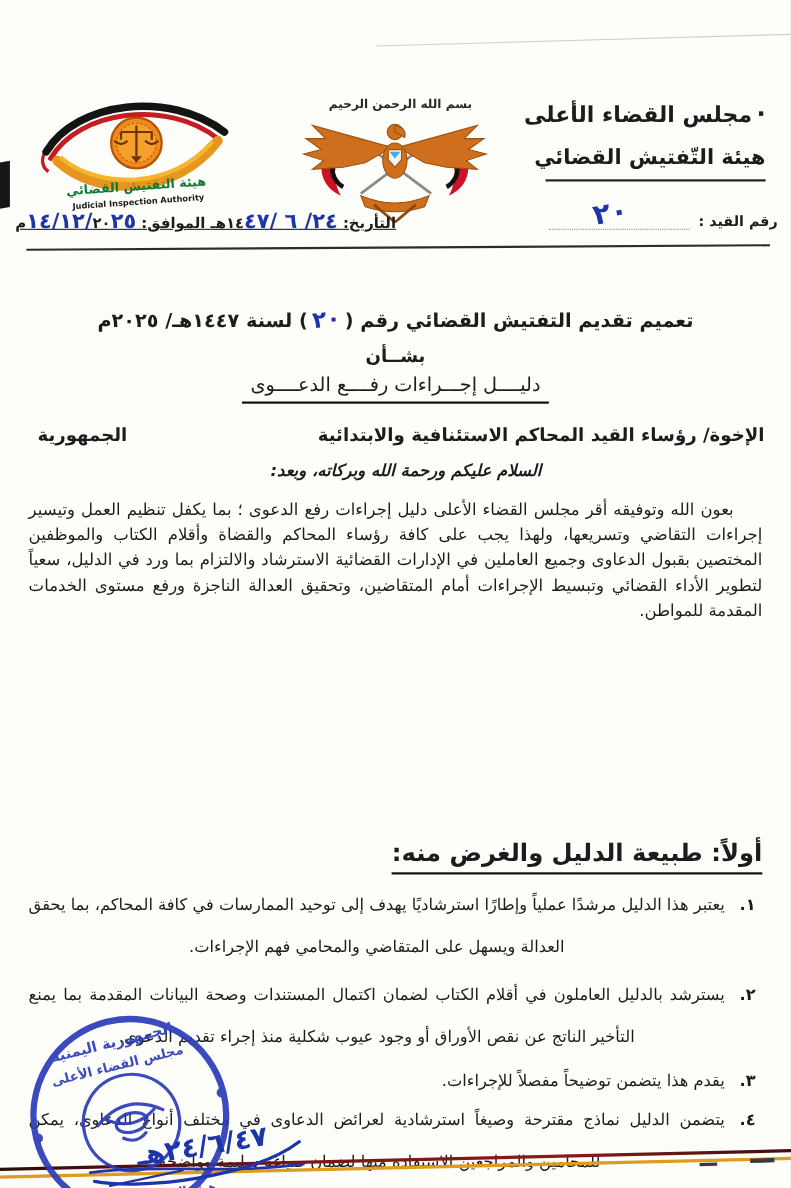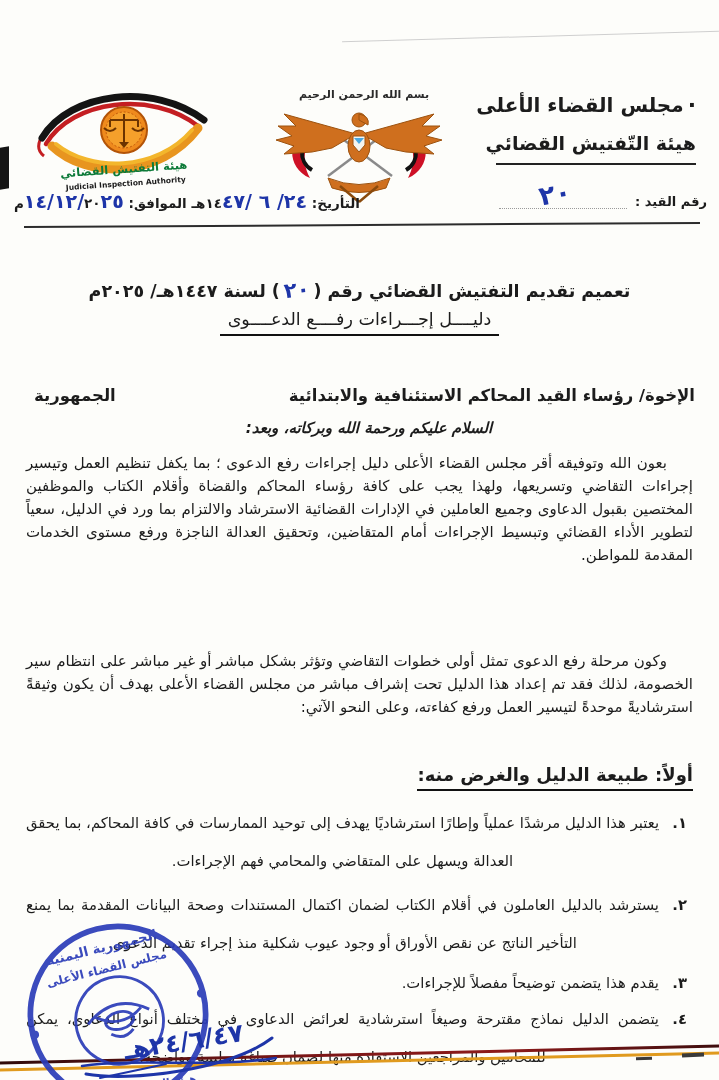--- a/index.html
+++ b/index.html
@@ -19,21 +19,21 @@
   .org-block { position:absolute; top:92px; right:23px; width:250px; direction:rtl; text-align:right; }
   .org-line1 { font-size:20px; font-weight:bold; letter-spacing:.5px; white-space:nowrap; }
   .org-bullet { font-size:22px; margin-left:4px; }
   .org-line2 { font-size:19px; font-weight:bold; margin-top:15px; white-space:nowrap; }
   .org-underline { width:200px; height:2px; background:#222; margin:9px 0 0 auto; }
 
   .record-row { position:absolute; top:194px; right:12px; direction:rtl; display:flex; align-items:flex-end; gap:8px; font-size:13px; font-weight:bold; }
   .record-leader { position:relative; width:128px; height:14px; border-bottom:1px dotted #9a9a9a; }
   .record-hw { position:absolute; left:40px; top:-16px; font-size:26px; transform:rotate(-10deg); }
 
-  .date-row { position:absolute; top:190px; left:30px; width:330px; direction:rtl; font-size:13.5px; font-weight:bold; white-space:nowrap; }
+  .date-row { position:absolute; top:190px; left:30px; width:330px; direction:rtl; font-size:13.5px; font-weight:bold; white-space:nowrap;text-decoration:underline; }
   .date-row .hw { font-size:19px; }
 
   .header-rule { position:absolute; top:224px; left:24px; width:676px; height:2px; background:#2c2c2c; transform:rotate(-.35deg); }
 
   .hw { color:var(--handwriting-blue,#1e35a8); font-weight:700; }
 
   .emblem-wrap { position:absolute; top:84px; left:268px; width:182px; }
   .seal-wrap   { position:absolute; top:80px; left:36px;  width:178px; }
 
   
@@ -45,21 +45,21 @@
 
   
   .addressee { position:absolute; top:386px; right:24px; left:34px; direction:rtl; display:flex; justify-content:space-between; font-size:16.5px; font-weight:bold; }
   .salutation { position:absolute; top:419px; left:0; right:0; text-align:center; direction:rtl; font-size:15px; font-style:italic; font-weight:600;padding-left:19px; }
 
   
   .para { position:absolute; right:26px; left:26px; direction:rtl; text-align:justify; font-size:15px; line-height:23px; }
   .para1 { top:452px; text-indent:26px; }
   .para2 { top:650px; text-indent:26px; }
 
-  .section-heading { position:absolute; top:764px; right:26px; direction:rtl; font-size:18px; font-weight:bold;text-align:right; }
+  .section-heading { position:absolute; top:764px; right:26px; direction:rtl; font-size:22px; font-weight:bold;text-align:right; }
   .section-heading span { display:inline-block; border-bottom:2px solid #111; padding-bottom:4px; }
 
   .item { position:absolute; right:26px; left:26px; direction:rtl; font-size:14.8px; line-height:38px; text-align:justify; padding-right:34px; }
   .item .item-num { position:absolute; right:6px; top:0; font-weight:bold; }
   .item.center-last { text-align-last:center; }
   .item1 { top:804px; } .item2 { top:886px; } .item3 { top:964px; text-align-last:right; } .item4 { top:1000px; }
 
   
   .stamp-wrap { position:absolute; left:18px; top:914px; width:200px; height:200px; transform:rotate(-14deg); opacity:.92; z-index:5; }
   .flourish-wrap { position:absolute; left:80px; top:1008px; width:200px; height:78px; z-index:6; }
@@ -152,31 +152,31 @@
     <span>الموافق:</span>
     <span class="hw">١٤/١٢/</span><span>٢٠</span><span class="hw">٢٥</span><span>م</span>
   </div>
 
   <div class="header-rule"></div>
 
   <div class="title-block">
     <div class="title-line1">
       <span>تعميم تقديم التفتيش القضائي رقم (</span><span class="hw">٢٠</span><span>) لسنة ١٤٤٧هـ/ ٢٠٢٥م</span>
     </div>
+    <div class="title-line2">بشــأن</div>
     <div><span class="title-line3">دليــــل إجـــراءات رفــــع الدعــــوى</span></div>
   </div>
 
   <div class="addressee">
     <span>الإخوة/ رؤساء القيد المحاكم الاستئنافية والابتدائية</span>
     <span>الجمهورية</span>
   </div>
   <div class="salutation">السلام عليكم ورحمة الله وبركاته، وبعد:</div>
 
   <div class="para para1">بعون الله وتوفيقه أقر مجلس القضاء الأعلى دليل إجراءات رفع الدعوى ؛ بما يكفل تنظيم العمل وتيسير إجراءات التقاضي وتسريعها، ولهذا يجب على كافة رؤساء المحاكم والقضاة وأقلام الكتاب والموظفين المختصين بقبول الدعاوى وجميع العاملين في الإدارات القضائية الاسترشاد والالتزام بما ورد في الدليل، سعياً لتطوير الأداء القضائي وتبسيط الإجراءات أمام المتقاضين، وتحقيق العدالة الناجزة ورفع مستوى الخدمات المقدمة للمواطن.</div>
-  <div class="para para2">وكون مرحلة رفع الدعوى تمثل أولى خطوات التقاضي وتؤثر بشكل مباشر أو غير مباشر على انتظام سير الخصومة، لذلك فقد تم إعداد هذا الدليل تحت إشراف مباشر من مجلس القضاء الأعلى بهدف أن يكون وثيقةً استرشاديةً موحدةً لتيسير العمل ورفع كفاءته، وعلى النحو الآتي:</div>
 
   <div class="section-heading">
     <span>أولاً: طبيعة الدليل والغرض منه:</span>
   </div>
 
   <div class="item item1 center-last">
     <span class="item-num">١.</span>
     <span>يعتبر هذا الدليل مرشدًا عملياً وإطارًا استرشاديًا يهدف إلى توحيد الممارسات في كافة المحاكم، بما يحقق العدالة ويسهل على المتقاضي والمحامي فهم الإجراءات.</span>
   </div>
   <div class="item item2 center-last">

